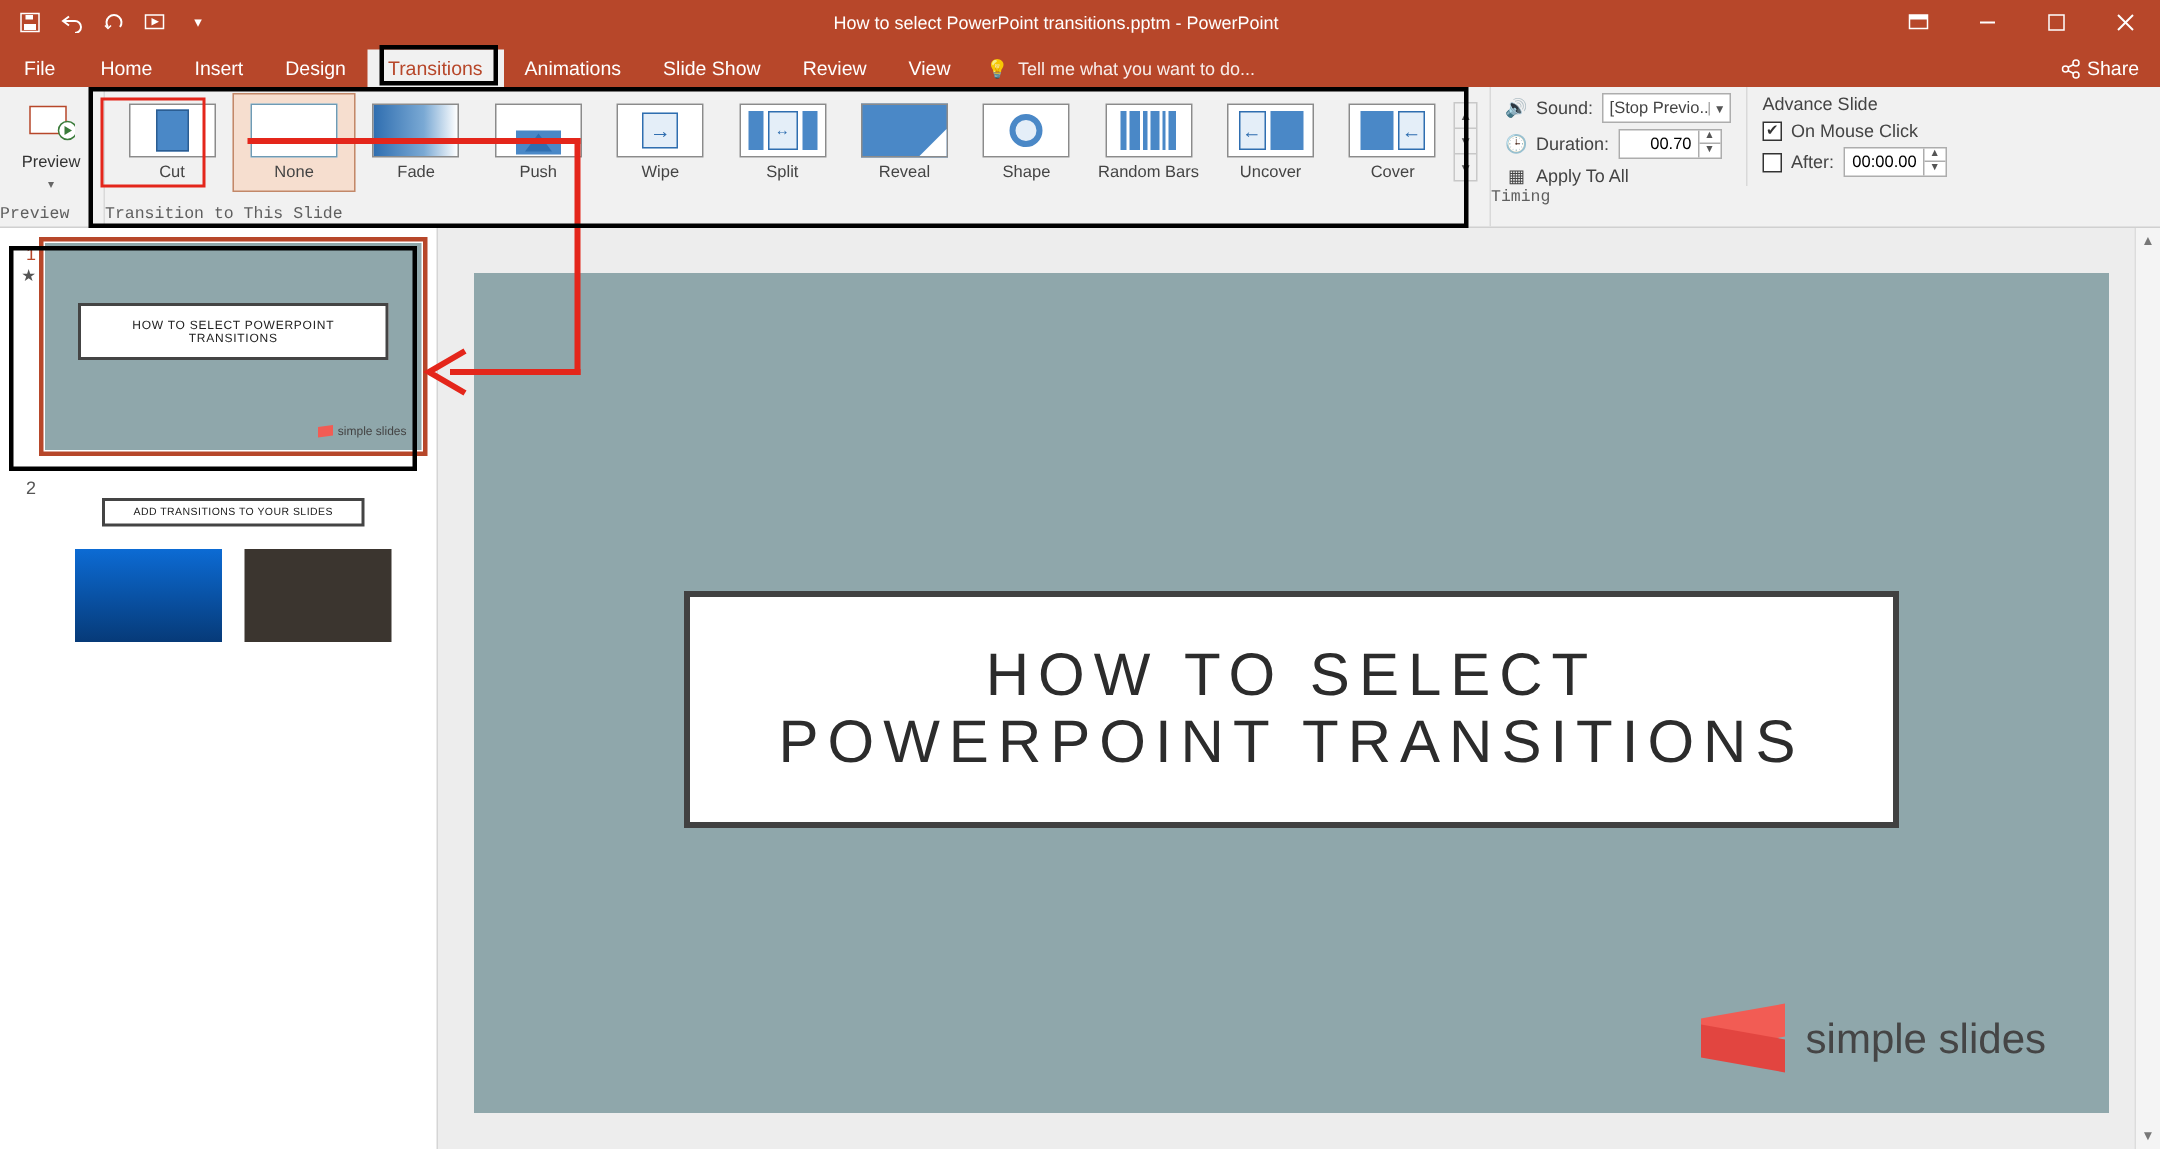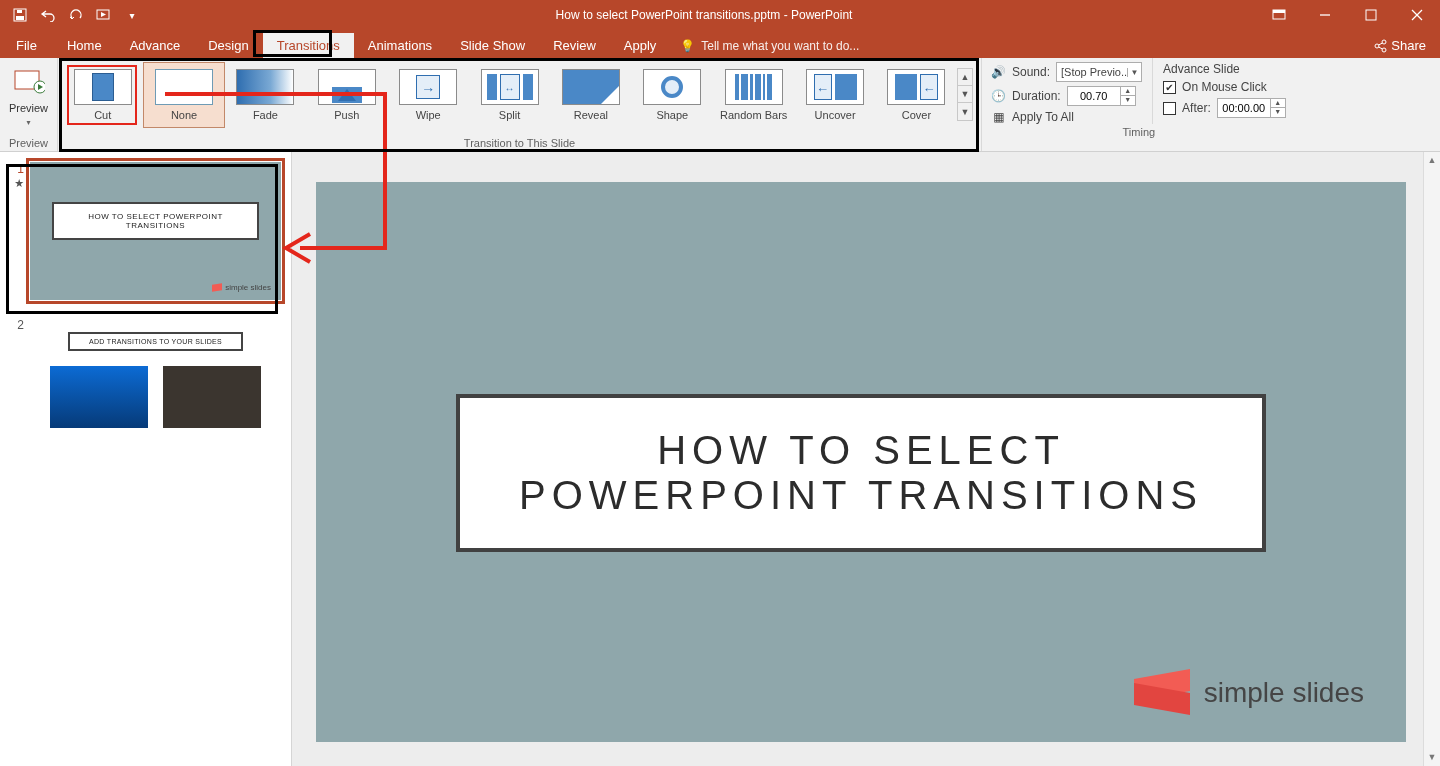--- a/index.html
+++ b/index.html
@@ -18,21 +18,21 @@
 .tab { padding:5px 14px; cursor:pointer; }
 .tab.file { padding:5px 16px;margin-top:48px; }
 .tab.active { background:#F1F1F1; color:#B7472A; font-weight:400; }
 .tellme { display:flex; align-items:center; gap:6px; padding:5px 10px; opacity:.9; font-size:12px; }
 .share { margin-left:auto; padding:5px 14px; display:flex; align-items:center; gap:4px; }
 
 
 .ribbon { height:94px; background:#F1F1F1; border-bottom:1px solid #d0d0d0; display:flex; position:relative; }
 .group { display:flex; flex-direction:column; border-right:1px solid #d9d9d9; }
 .group-body { flex:1; display:flex; align-items:flex-start; padding:4px 6px 0; }
-.group-label { font-size:11px; color:#5f5f5f; text-align:center; padding:2px 0 2px; }
+.group-label { font-size:11px; color:#5f5f5f; text-align:left; padding:2px 0 2px;font-family:Liberation Mono, monospace; }
 .big-v { display:flex; flex-direction:column; align-items:center; width:56px; padding-top:4px; gap:4px; font-size:11px; color:#333; }
 .big-v .bicon { width:32px; height:32px; display:flex; align-items:center; justify-content:center; }
 .big-sm { font-size:11px; text-align:center; line-height:12px; }
 
 
 .gallery-outer { display:flex; flex-direction:column; flex:1; }
 .gallery { display:flex; flex:1; padding:4px 4px 0; gap:0; align-items:flex-start; }
 .galitem { width:82px; display:flex; flex-direction:column; align-items:center; gap:4px; padding:6px 4px; border:1px solid transparent; cursor:pointer; }
 .galitem .gicon { width:58px; height:36px; border:1px solid #8B8B8B; background:#fff; display:flex; align-items:center; justify-content:center; position:relative; }
 .galitem .glabel { font-size:11px; color:#444; }
@@ -61,21 +61,21 @@
 .g-unc .a{width:18px;height:26px;background:#E4EEF8;border:1px solid #2F6EB0;display:flex;align-items:center;justify-content:center;color:#2F6EB0;font-size:13px;}
 .g-unc .b{width:22px;height:26px;background:#4A88C7;}
 .g-cov{display:flex!important;gap:3px;}
 .g-cov .b{width:22px;height:26px;background:#4A88C7;}
 .g-cov .a{width:18px;height:26px;background:#E4EEF8;border:1px solid #2F6EB0;display:flex;align-items:center;justify-content:center;color:#2F6EB0;font-size:13px;}
 
 
 .timing-col{display:flex;flex-direction:column;gap:4px;padding:4px 10px 0;font-size:12px;color:#444;}
 .timing-row{display:flex;align-items:center;gap:6px;}
 .spin{border:1px solid #adadad;background:#fff;height:20px;display:flex;align-items:center;}
-.spin input{border:none;width:52px;font-size:11px;padding:0 4px;outline:none;text-align:center;}
+.spin input{border:none;width:52px;font-size:11px;padding:0 4px;outline:none;text-align:right;}
 .spin .sbtns{display:flex;flex-direction:column;border-left:1px solid #adadad;}
 .spin .sbtns div{width:14px;height:9px;font-size:7px;line-height:7px;text-align:center;color:#555;}
 .spin .sbtns div:first-child{border-bottom:1px solid #adadad;}
 .combo{border:1px solid #adadad;background:#fff;height:20px;display:flex;align-items:center;width:86px;}
 .combo span{flex:1;font-size:11px;padding:0 4px;white-space:nowrap;overflow:hidden;}
 .combo .dd{width:14px;border-left:1px solid #adadad;text-align:center;font-size:8px;color:#555;}
 .ic12{width:14px;height:14px;display:inline-flex;align-items:center;justify-content:center;}
 .chk{width:13px;height:13px;border:1px solid #333;display:inline-flex;align-items:center;justify-content:center;font-size:10px;color:#333;background:#fff;}
 
 
@@ -170,46 +170,46 @@
           <line x1="1" y1="1" x2="11" y2="11" stroke="#fff" stroke-width="1.3"></line>
           <line x1="11" y1="1" x2="1" y2="11" stroke="#fff" stroke-width="1.3"></line>
         </svg>
       </div>
   </div>
 </div>
 
 <div class="tabstrip">
   <div class="tab file">File</div>
   <div class="tab">Home</div>
-  <div class="tab">Advance</div>
+  <div class="tab">Insert</div>
   <div class="tab">Design</div>
   <div class="tab active">Transitions</div>
   <div class="tab">Animations</div>
   <div class="tab">Slide Show</div>
   <div class="tab">Review</div>
-  <div class="tab">Apply</div>
+  <div class="tab">View</div>
   <div class="tellme">
     <span>💡</span>
     <span>Tell me what you want to do...</span>
   </div>
   <div class="share">
     <svg width="14" height="14">
         <circle cx="4" cy="7" r="2" fill="none" stroke="#fff"></circle>
         <circle cx="11" cy="3" r="2" fill="none" stroke="#fff"></circle>
         <circle cx="11" cy="11" r="2" fill="none" stroke="#fff"></circle>
         <line x1="5.5" y1="6" x2="9.5" y2="4" stroke="#fff"></line>
         <line x1="5.5" y1="8" x2="9.5" y2="10" stroke="#fff"></line>
       </svg>
     <span>Share</span>
   </div>
 </div>
 
 <div class="ribbon">
 
-  <div class="group" style="width:58px;">
+  <div class="group" style="width:70px;">
     <div class="group-body">
       <div class="big-v">
         <div class="bicon">
             <svg width="32" height="28">
               <rect x="2" y="3" width="24" height="18" fill="#fff" stroke="#B7472A"></rect>
               <circle cx="27" cy="19" r="6" fill="#fff" stroke="#3a7b3a"></circle>
               <path d="M25 16 L30 19 L25 22 Z" fill="#3a7b3a"></path>
             </svg>
           </div>
         <div class="big-sm">Preview</div>

